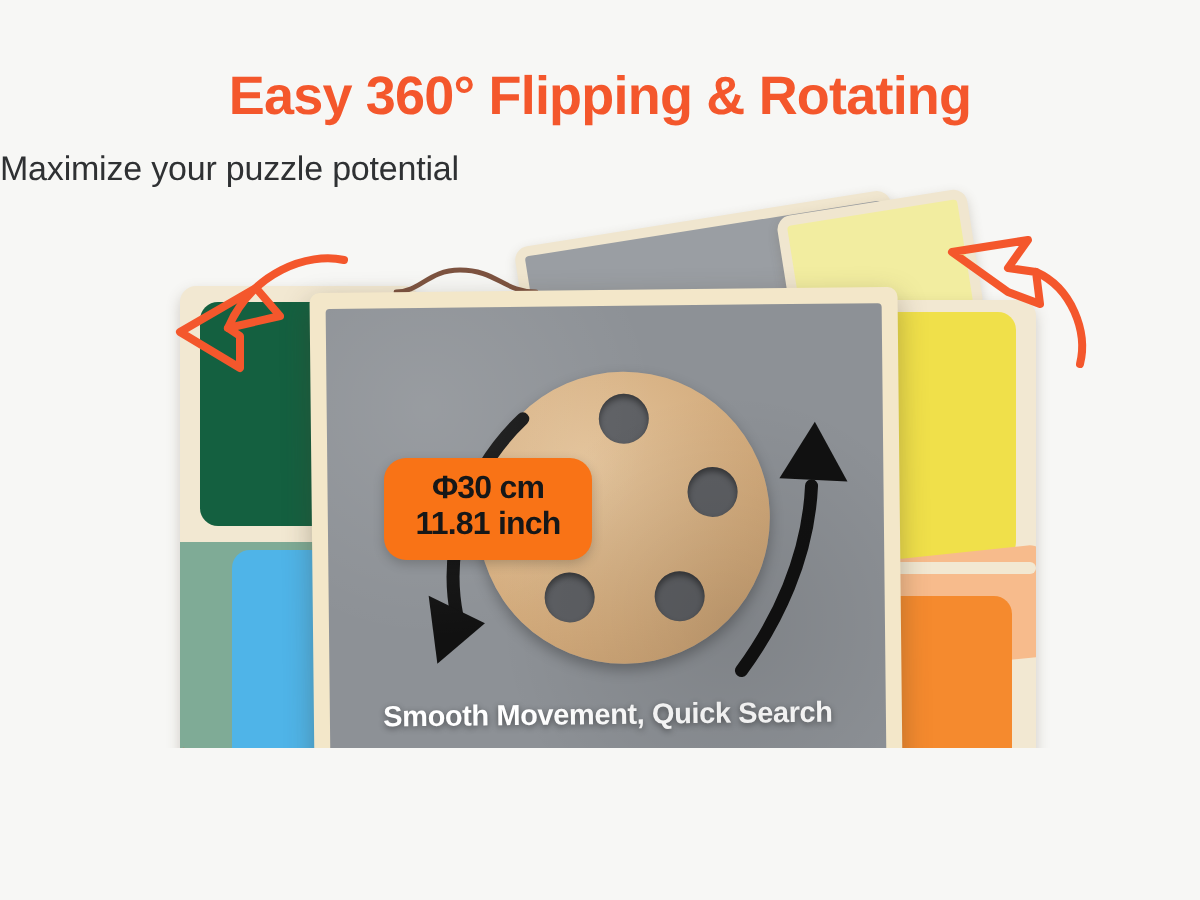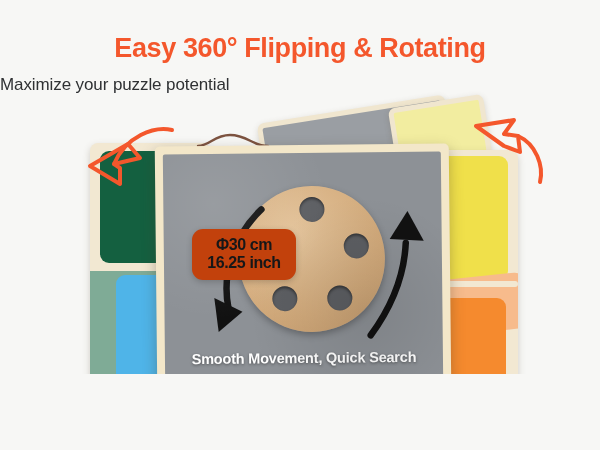--- a/index.html
+++ b/index.html
@@ -167,21 +167,21 @@
     white-space: nowrap;
   }
 
   
   .badge {
     position: absolute;
     left: 179px;
     top: 236px;
     width: 96px;
     padding: 7px 4px 8px 4px;
-    background: #c2410c;
+    background: #f97316;
     border-radius: 11px;
     text-align: center;
     box-shadow: 0 2px 6px rgba(0,0,0,0.2);
     z-index: 40;
   }
   .badge div {
     font-size: 16px;
     font-weight: bold;
     color: #161718;
     line-height: 1.12;
@@ -253,21 +253,21 @@
           <path d="M10,128 C28,104 44,72 46,36" fill="none" stroke="#111111" stroke-width="6.5" stroke-linecap="round"></path>
           <polygon points="48,4 64,34 30,32" fill="#111111"></polygon>
         </svg>
 
         <div class="caption">Smooth Movement, Quick Search</div>
       </div>
     </div>
 
     <div class="badge" style="left:0; top:0; position:absolute; left:122px; top:124px;">
       <div>Φ30 cm</div>
-      <div>16.25 inch</div>
+      <div>11.81 inch</div>
     </div>
 
   </div>
 
   <svg class="arrow-svg" style="left:84px; top:118px;" width="92" height="68" viewBox="0 0 92 68">
     <path d="M30,46 C42,18 70,8 88,12" fill="none" stroke="#f4572c" stroke-width="4" stroke-linecap="round"></path>
     <path d="M30,46 L56,40 L44,26 L6,48 L36,66 L36,50 Z" fill="none" stroke="#f4572c" stroke-width="4" stroke-linejoin="round" stroke-linecap="round"></path>
   </svg>
 
   <svg class="arrow-svg" style="left:460px; top:118px;" width="92" height="68" viewBox="0 0 92 68">

